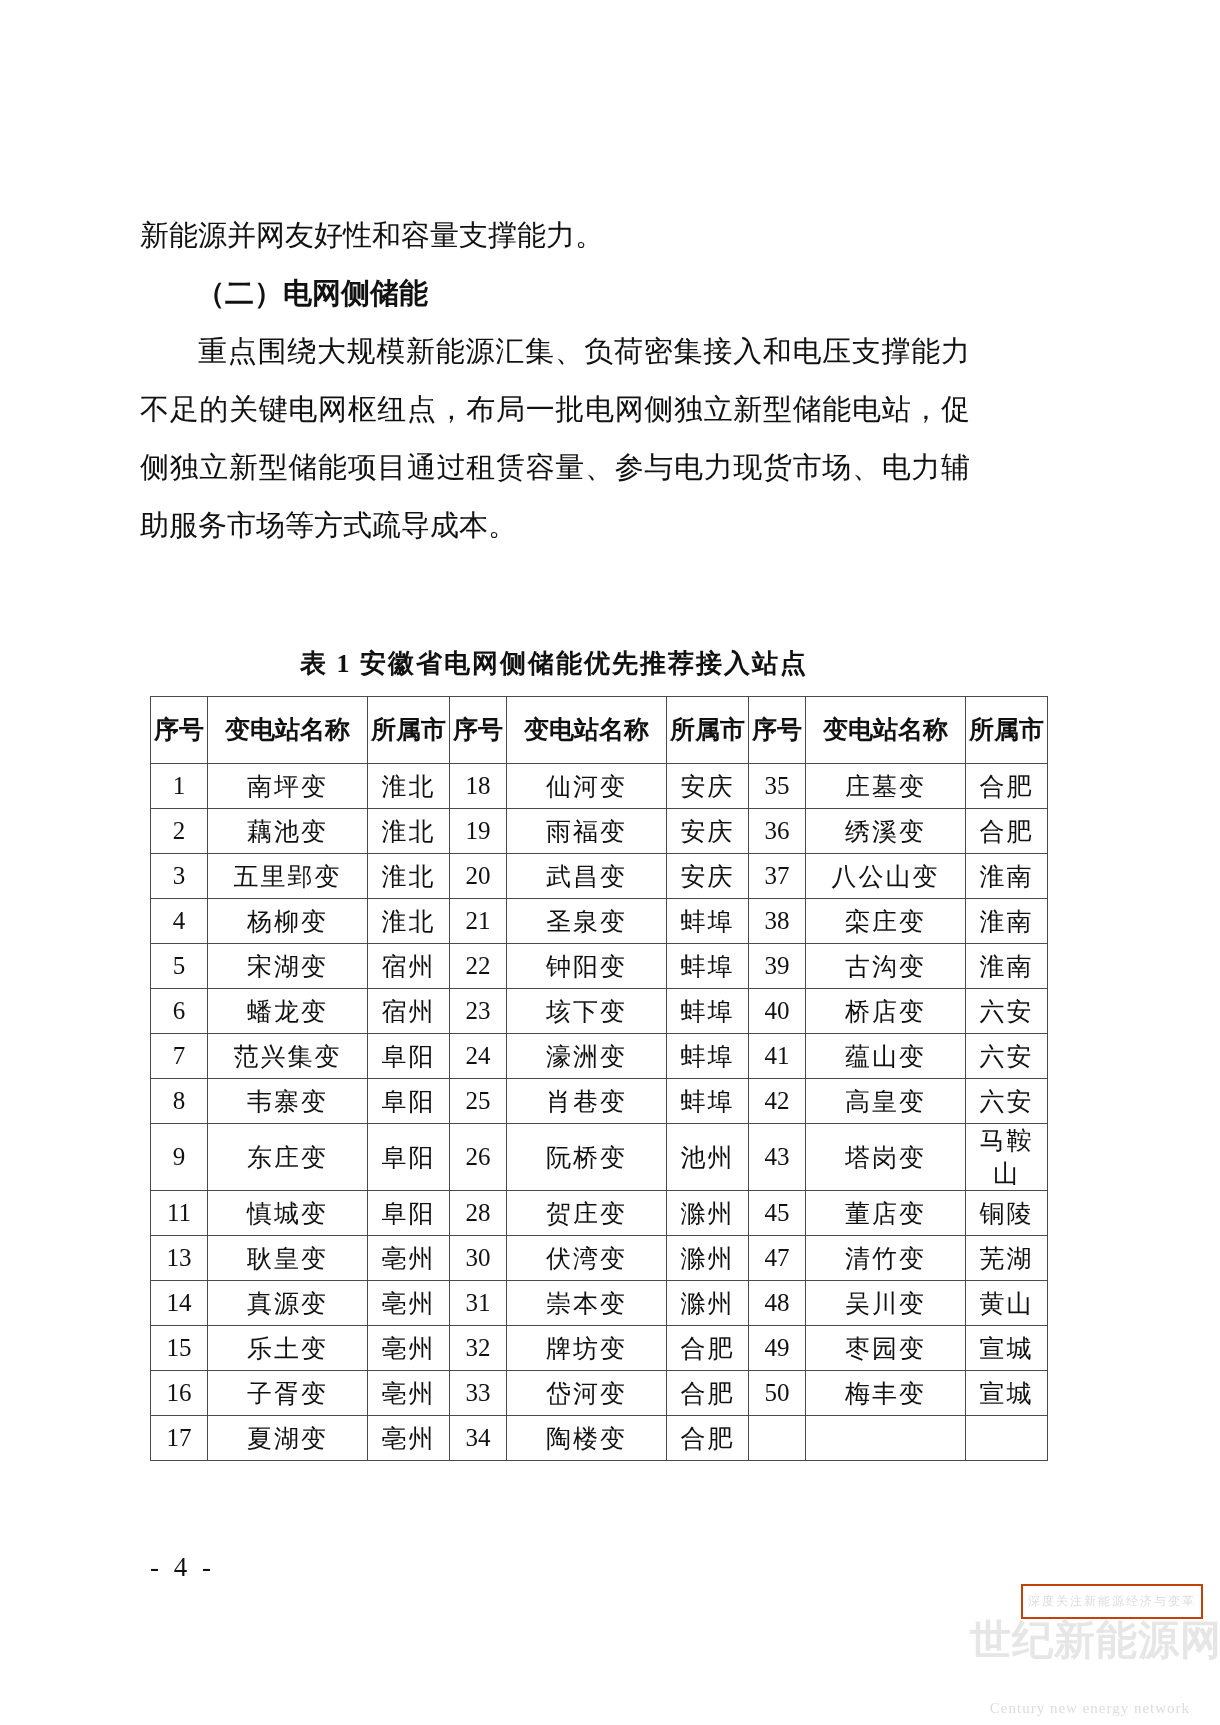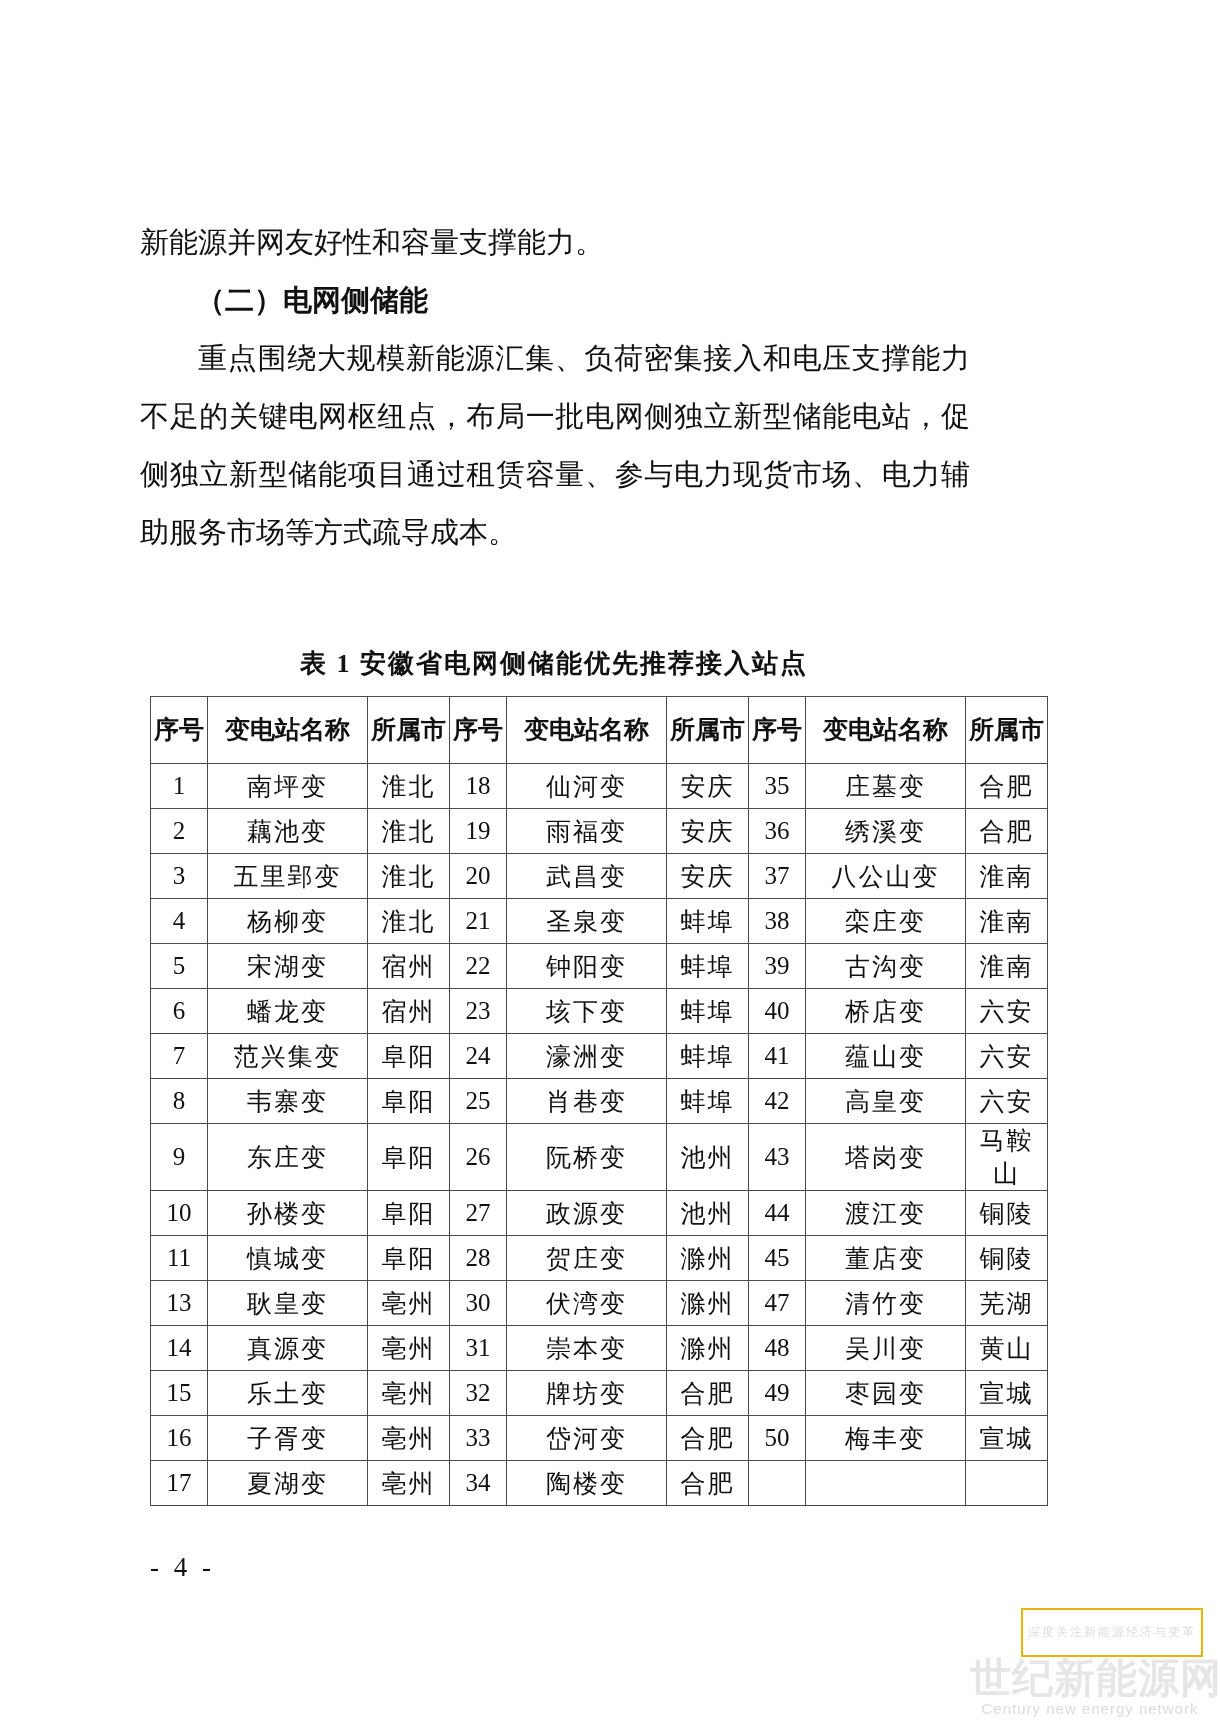--- a/index.html
+++ b/index.html
@@ -8,21 +8,21 @@
     background: #ffffff;
     font-family: "Liberation Serif", serif;
     color: #111;
     position: relative;
     overflow: hidden;
   }
 
   
   .doc {
     position: absolute;
-    left: 140px; top: 213px; width: 830px;
+    left: 140px; top: 206px; width: 830px;
     font-size: 29px; line-height: 58px;
   }
   .intro { margin: 0; }
   .heading {
     margin: 0;
     font-weight: bold;
     font-size: 29px;
     text-indent: 56px;
   }
   .para { margin: 0; }
@@ -90,42 +90,43 @@
   .watermark {
     position: absolute;
     right: 10px; bottom: 8px;
     width: 240px;
     text-align: center;
     user-select: none;
   }
   .wm-tagline {
     display: inline-block;
     margin-left: 44px;
-    border: 2px solid #eab308;
+    border: 2px solid #c2410c;
     color: #dcdcdc;
     font-family: "Liberation Sans", sans-serif;
     font-size: 12px;
     letter-spacing: 2px;
-    padding: 14px 5px;
+    padding: 7px 5px;
     white-space: nowrap;
   }
   .wm-title {
     font-size: 41px;
     font-weight: bold;
     color: #e6e6e6;
     letter-spacing: 1px;
     line-height: 1.05;
     white-space: nowrap;
   }
   .wm-subtitle {
-    font-family: Liberation Sans, sans-serif;
+    font-family: Liberation Serif, serif;
     font-size: 15px;
     color: #dcdcdc;
     letter-spacing: 1px;
     white-space: nowrap;
+    margin-top: 38px;
   }
 </style>
 </head>
 <body>
 
 <div class="doc">
   <p class="intro">新能源并网友好性和容量支撑能力。</p>
   <h3 class="heading">（二）电网侧储能</h3>
   <div class="para">
       <div class="pline first">重点围绕大规模新能源汇集、负荷密集接入和电压支撑能力</div>
@@ -256,31 +257,20 @@
         <td class="c1">东庄变</td>
         <td class="c2">阜阳</td>
         <td class="c0">26</td>
         <td class="c1">阮桥变</td>
         <td class="c2">池州</td>
         <td class="c0">43</td>
         <td class="c1">塔岗变</td>
         <td class="c2">马鞍山</td>
       </tr>
       <tr>
-        <td class="c0">10</td>
-        <td class="c1">孙楼变</td>
-        <td class="c2">阜阳</td>
-        <td class="c0">27</td>
-        <td class="c1">政源变</td>
-        <td class="c2">池州</td>
-        <td class="c0">44</td>
-        <td class="c1">渡江变</td>
-        <td class="c2">铜陵</td>
-      </tr>
-      <tr>
         <td class="c0">11</td>
         <td class="c1">慎城变</td>
         <td class="c2">阜阳</td>
         <td class="c0">28</td>
         <td class="c1">贺庄变</td>
         <td class="c2">滁州</td>
         <td class="c0">45</td>
         <td class="c1">董店变</td>
         <td class="c2">铜陵</td>
       </tr>

